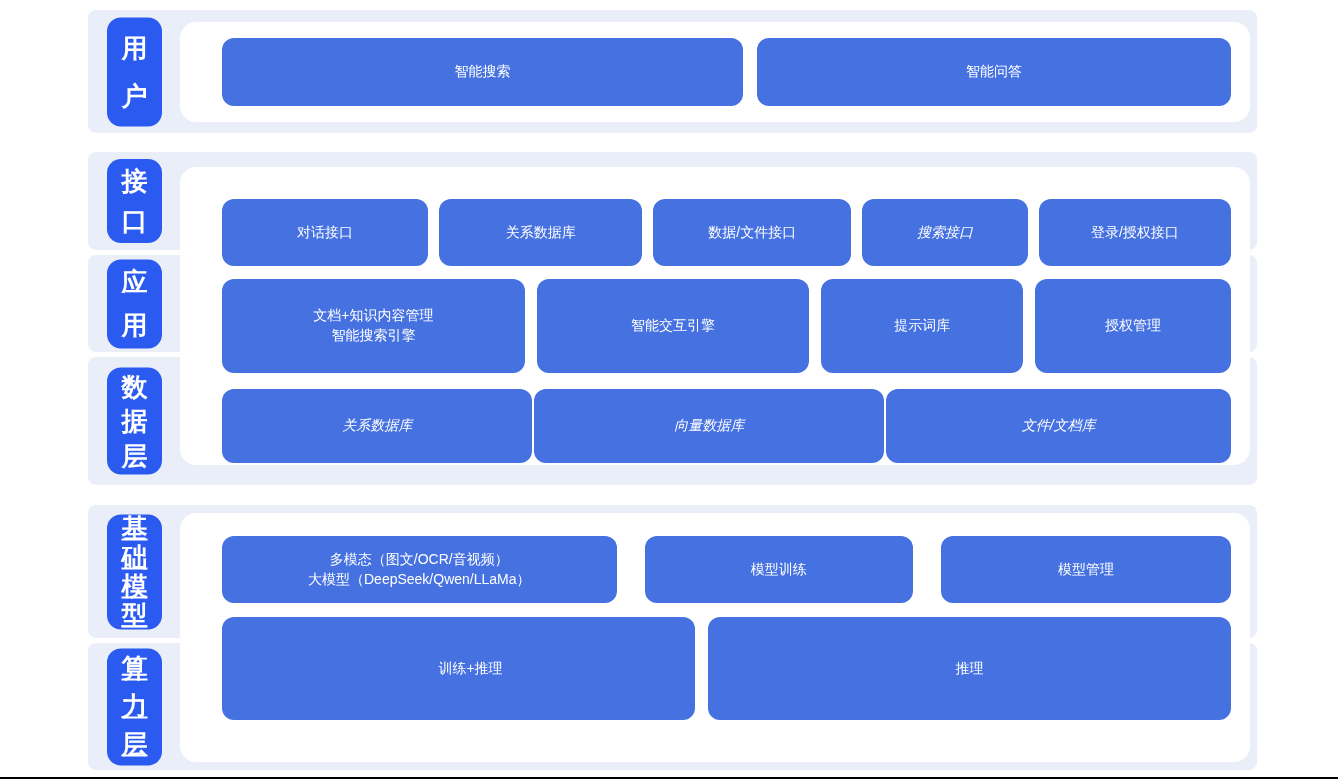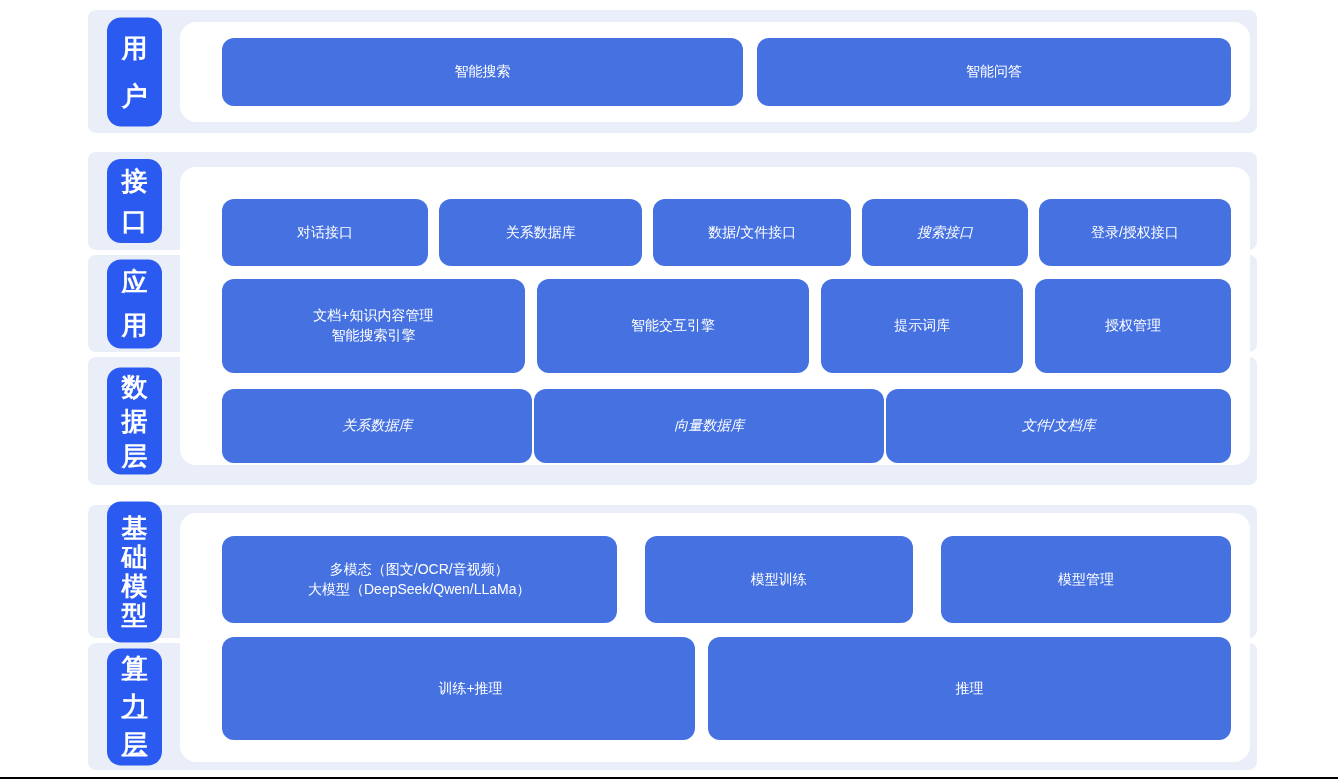--- a/index.html
+++ b/index.html
@@ -28,21 +28,21 @@
     position:absolute;left:19px;top:50%;transform:translateY(-50%);
     width:55px;border-radius:14px;
     background:var(--label-bg,#2b5af0);
     display:flex;align-items:center;justify-content:center;
     color:var(--text,#fff);font-weight:bold;font-size:26px;
   }
   .lh-user{height:109px;}
   .lh-api{height:84px;}
   .lh-app{height:89px;}
   .lh-data{height:107px;}
-  .lh-model{height:141px;}
+  .lh-model{height:115px;text-decoration:underline;}
   .lh-compute{height:117px;text-decoration:underline;}
   .vtext{
     display:inline-block;width:28px;text-align:center;
     word-break:break-all;overflow-wrap:anywhere;
   }
   .lt-user{line-height:1.85;}
   .lt-api{line-height:1.55;}
   .lt-app{line-height:1.65;}
   .lt-data{line-height:1.32;}
   .lt-model{line-height:1.12;}
@@ -61,21 +61,21 @@
     background:var(--button-bg,#4571e1);
     border-radius:12px;color:var(--text,#fff);
     display:flex;align-items:center;justify-content:center;
     text-align:center;font-size:14px;line-height:1.42;
     white-space:pre-line;min-width:0;
   }
   .r-g1{gap:14px;height:68px;width:100%;}
   .r-g2a{gap:11px;height:67px;}
   .r-g2b{gap:12px;height:94px;margin-top:13px;}
   .r-g2c{gap:2px;height:74px;margin-top:16px;font-style:italic;}
-  .r-g3a{gap:28px;height:87px;}
+  .r-g3a{gap:28px;height:67px;}
   .r-g3b{gap:13px;height:103px;margin-top:14px;}
   .divider{
     position:absolute;left:0;top:777px;width:1338px;height:2px;
     background:var(--divider,#000);
   }
 </style>
 </head>
 <body>
 
 <div class="page">

